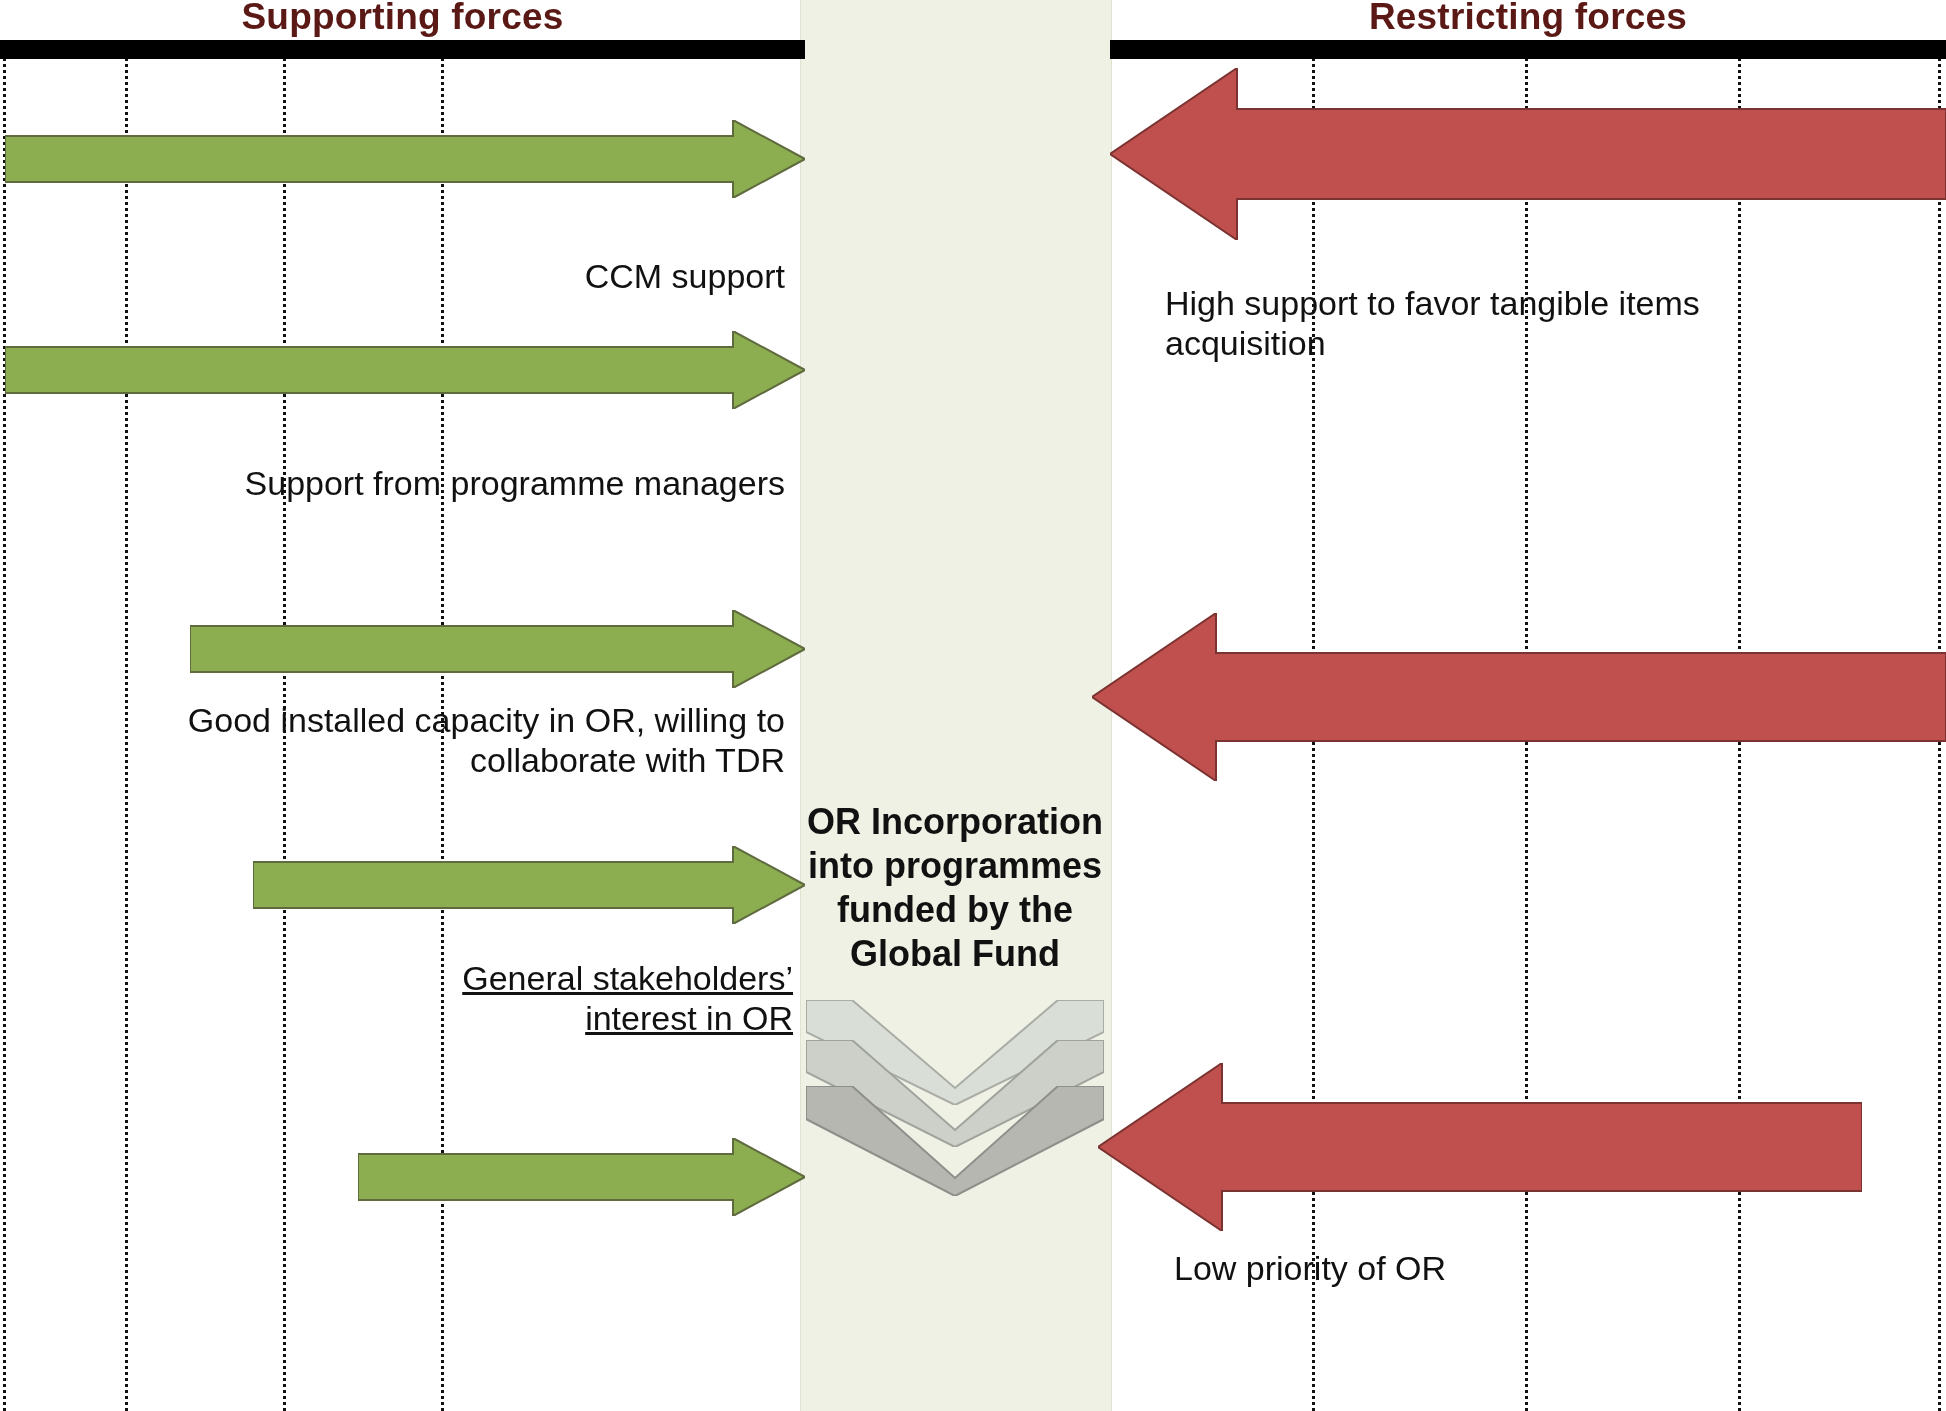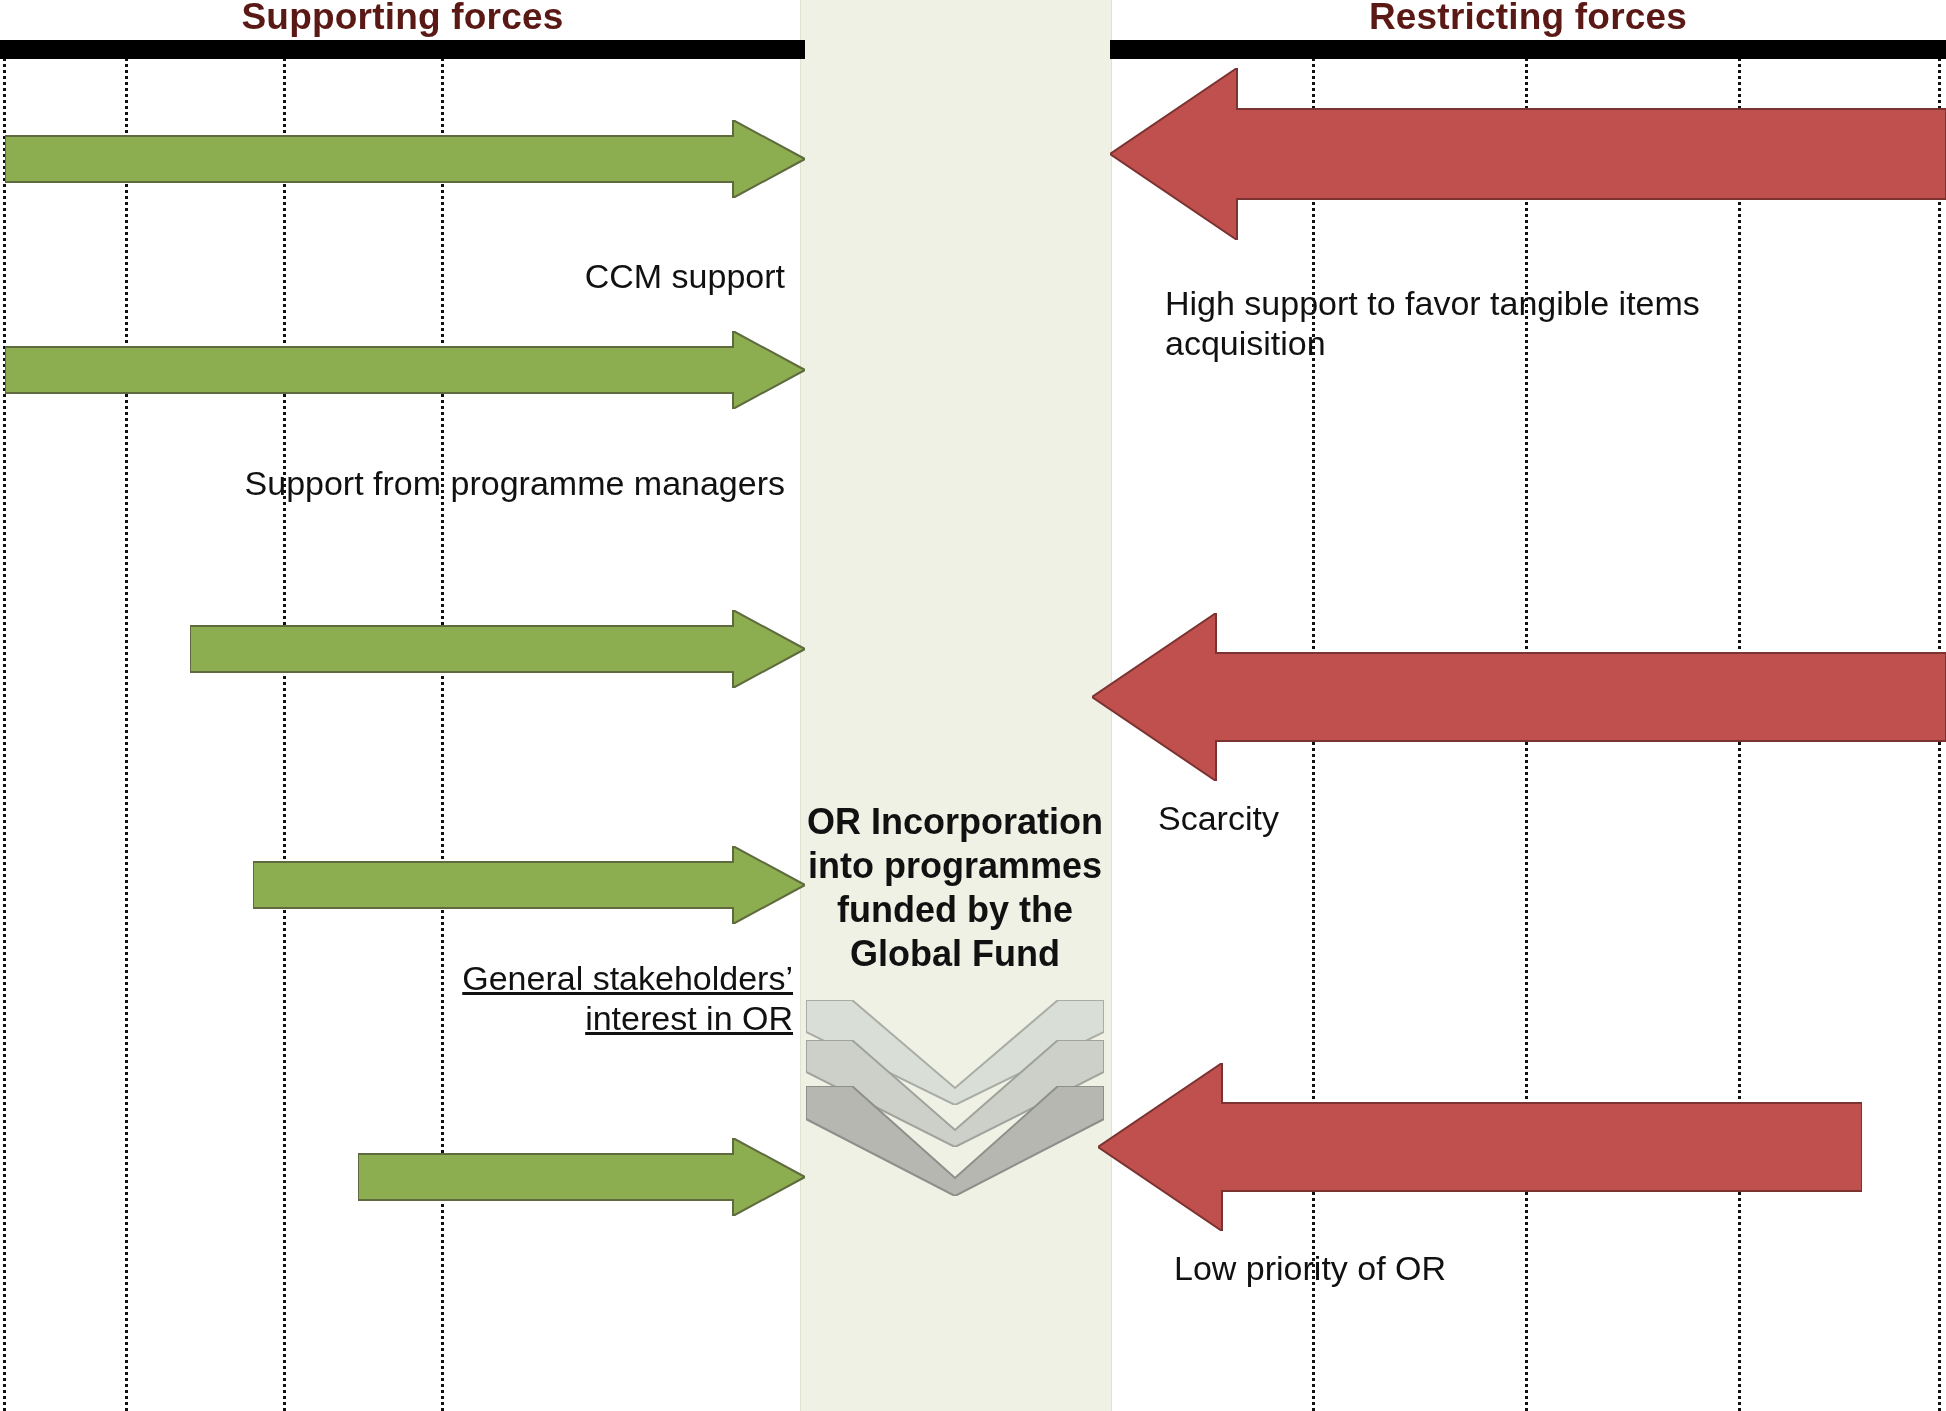--- a/index.html
+++ b/index.html
@@ -63,20 +63,22 @@
       <polygon points="0,16 728,16 728,0 800,39 728,78 728,62 0,62" fill="#8cad50" stroke="#5f6b3f" stroke-width="2"></polygon>
     </svg>
   </div>
   <div class="lbl r-align" style="left:5px;top:463px;width:780px;">Support from programme managers</div>
 
   <div class="arrow" style="left:190px;top:610px;width:615px;height:78px;">
     <svg viewBox="0 0 615 78" preserveAspectRatio="none">
       <polygon points="0,16 543,16 543,0 615,39 543,78 543,62 0,62" fill="#8cad50" stroke="#5f6b3f" stroke-width="2"></polygon>
     </svg>
   </div>
+  <div class="lbl r-align" style="left:5px;top:700px;width:780px;">Good installed capacity in OR, willing to
+collaborate with TDR</div>
 
   <div class="arrow" style="left:253px;top:846px;width:552px;height:78px;">
     <svg viewBox="0 0 552 78" preserveAspectRatio="none">
       <polygon points="0,16 480,16 480,0 552,39 480,78 480,62 0,62" fill="#8cad50" stroke="#5f6b3f" stroke-width="2"></polygon>
     </svg>
   </div>
   <div class="lbl r-align" style="left:13px;top:958px;width:780px;text-decoration:underline;">General stakeholders’
 interest in OR</div>
 
   <div class="arrow" style="left:358px;top:1138px;width:447px;height:78px;">
@@ -91,21 +93,20 @@
     </svg>
   </div>
   <div class="lbl l-align" style="left:1165px;top:283px;width:740px;">High support to favor tangible items
 acquisition</div>
 
   <div class="arrow" style="left:1092px;top:613px;width:854px;height:168px;">
     <svg viewBox="0 0 854 168" preserveAspectRatio="none">
       <polygon points="0,84 124,0 124,40 854,40 854,128 124,128 124,168" fill="#c0504d" stroke="#7b3331" stroke-width="2"></polygon>
     </svg>
   </div>
-  <div class="lbl l-align" style="left:1158px;top:798px;width:740px;">Scarcity</div>
 
   <div class="arrow" style="left:1098px;top:1063px;width:764px;height:168px;">
     <svg viewBox="0 0 764 168" preserveAspectRatio="none">
       <polygon points="0,84 124,0 124,40 764,40 764,128 124,128 124,168" fill="#c0504d" stroke="#7b3331" stroke-width="2"></polygon>
     </svg>
   </div>
   <div class="lbl l-align" style="left:1158px;top:1248px;width:740px;margin-left:16px;">Low priority of OR</div>
 
   <div class="center-title">OR Incorporation
 into programmes

